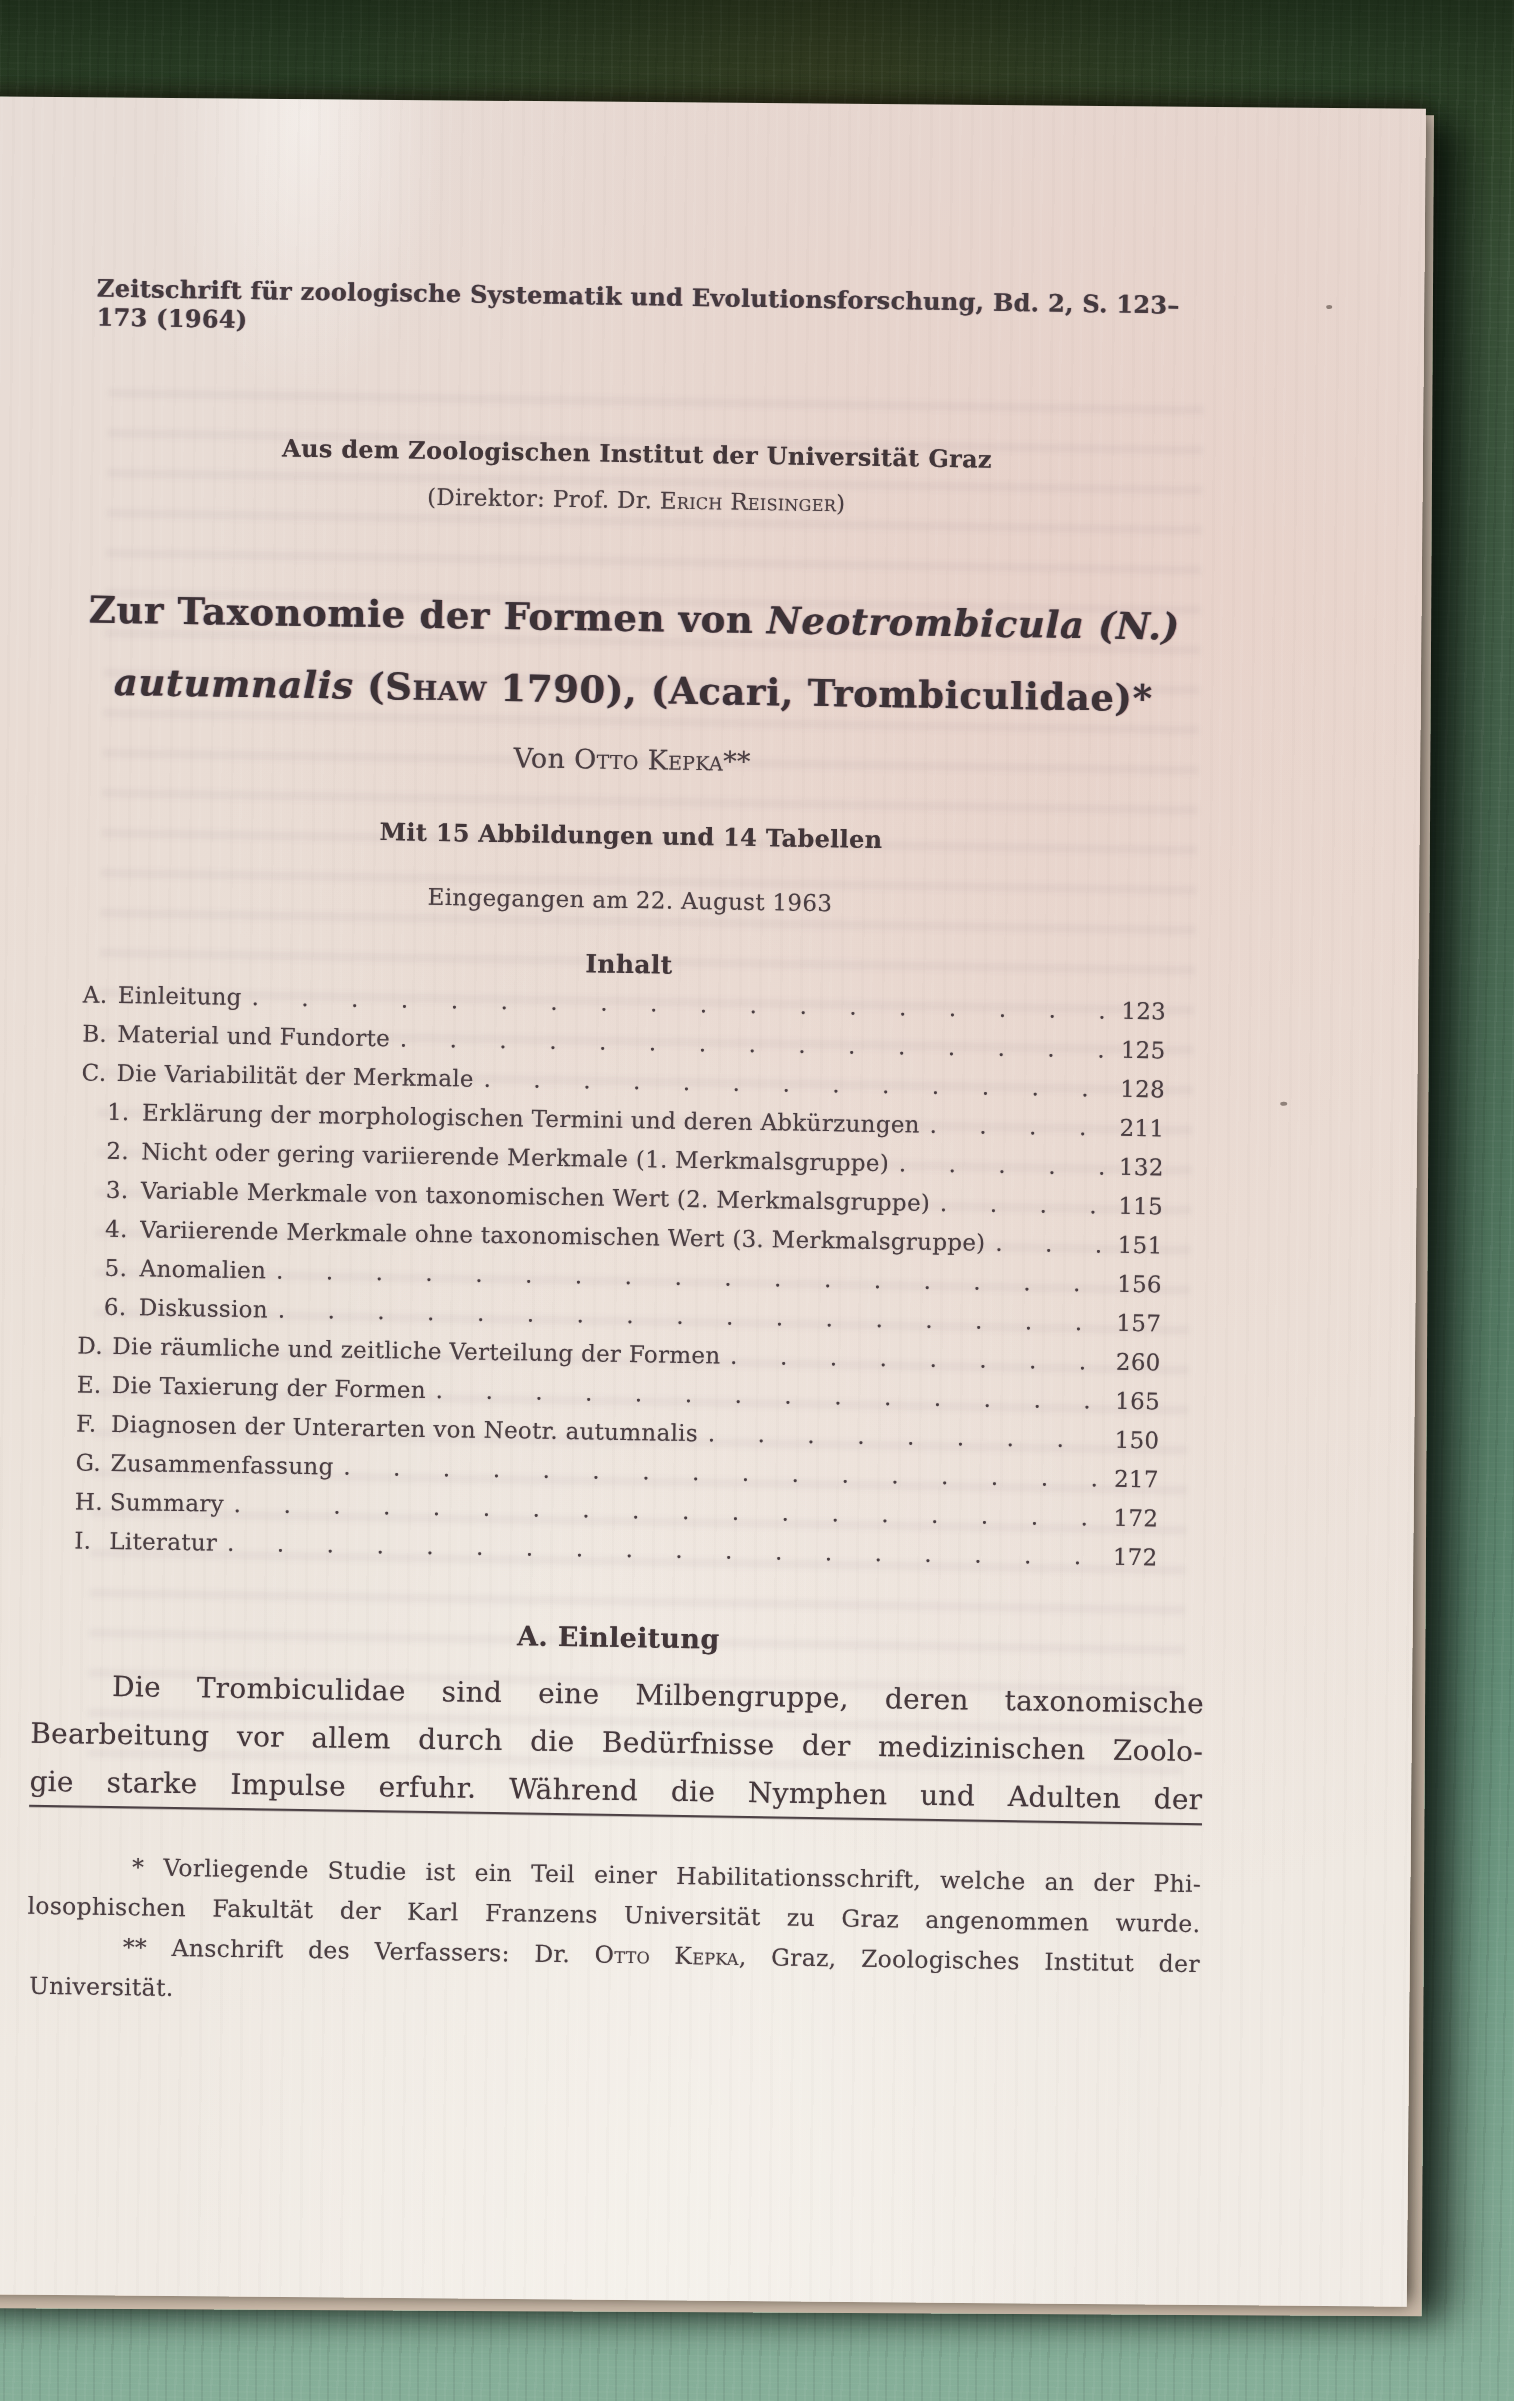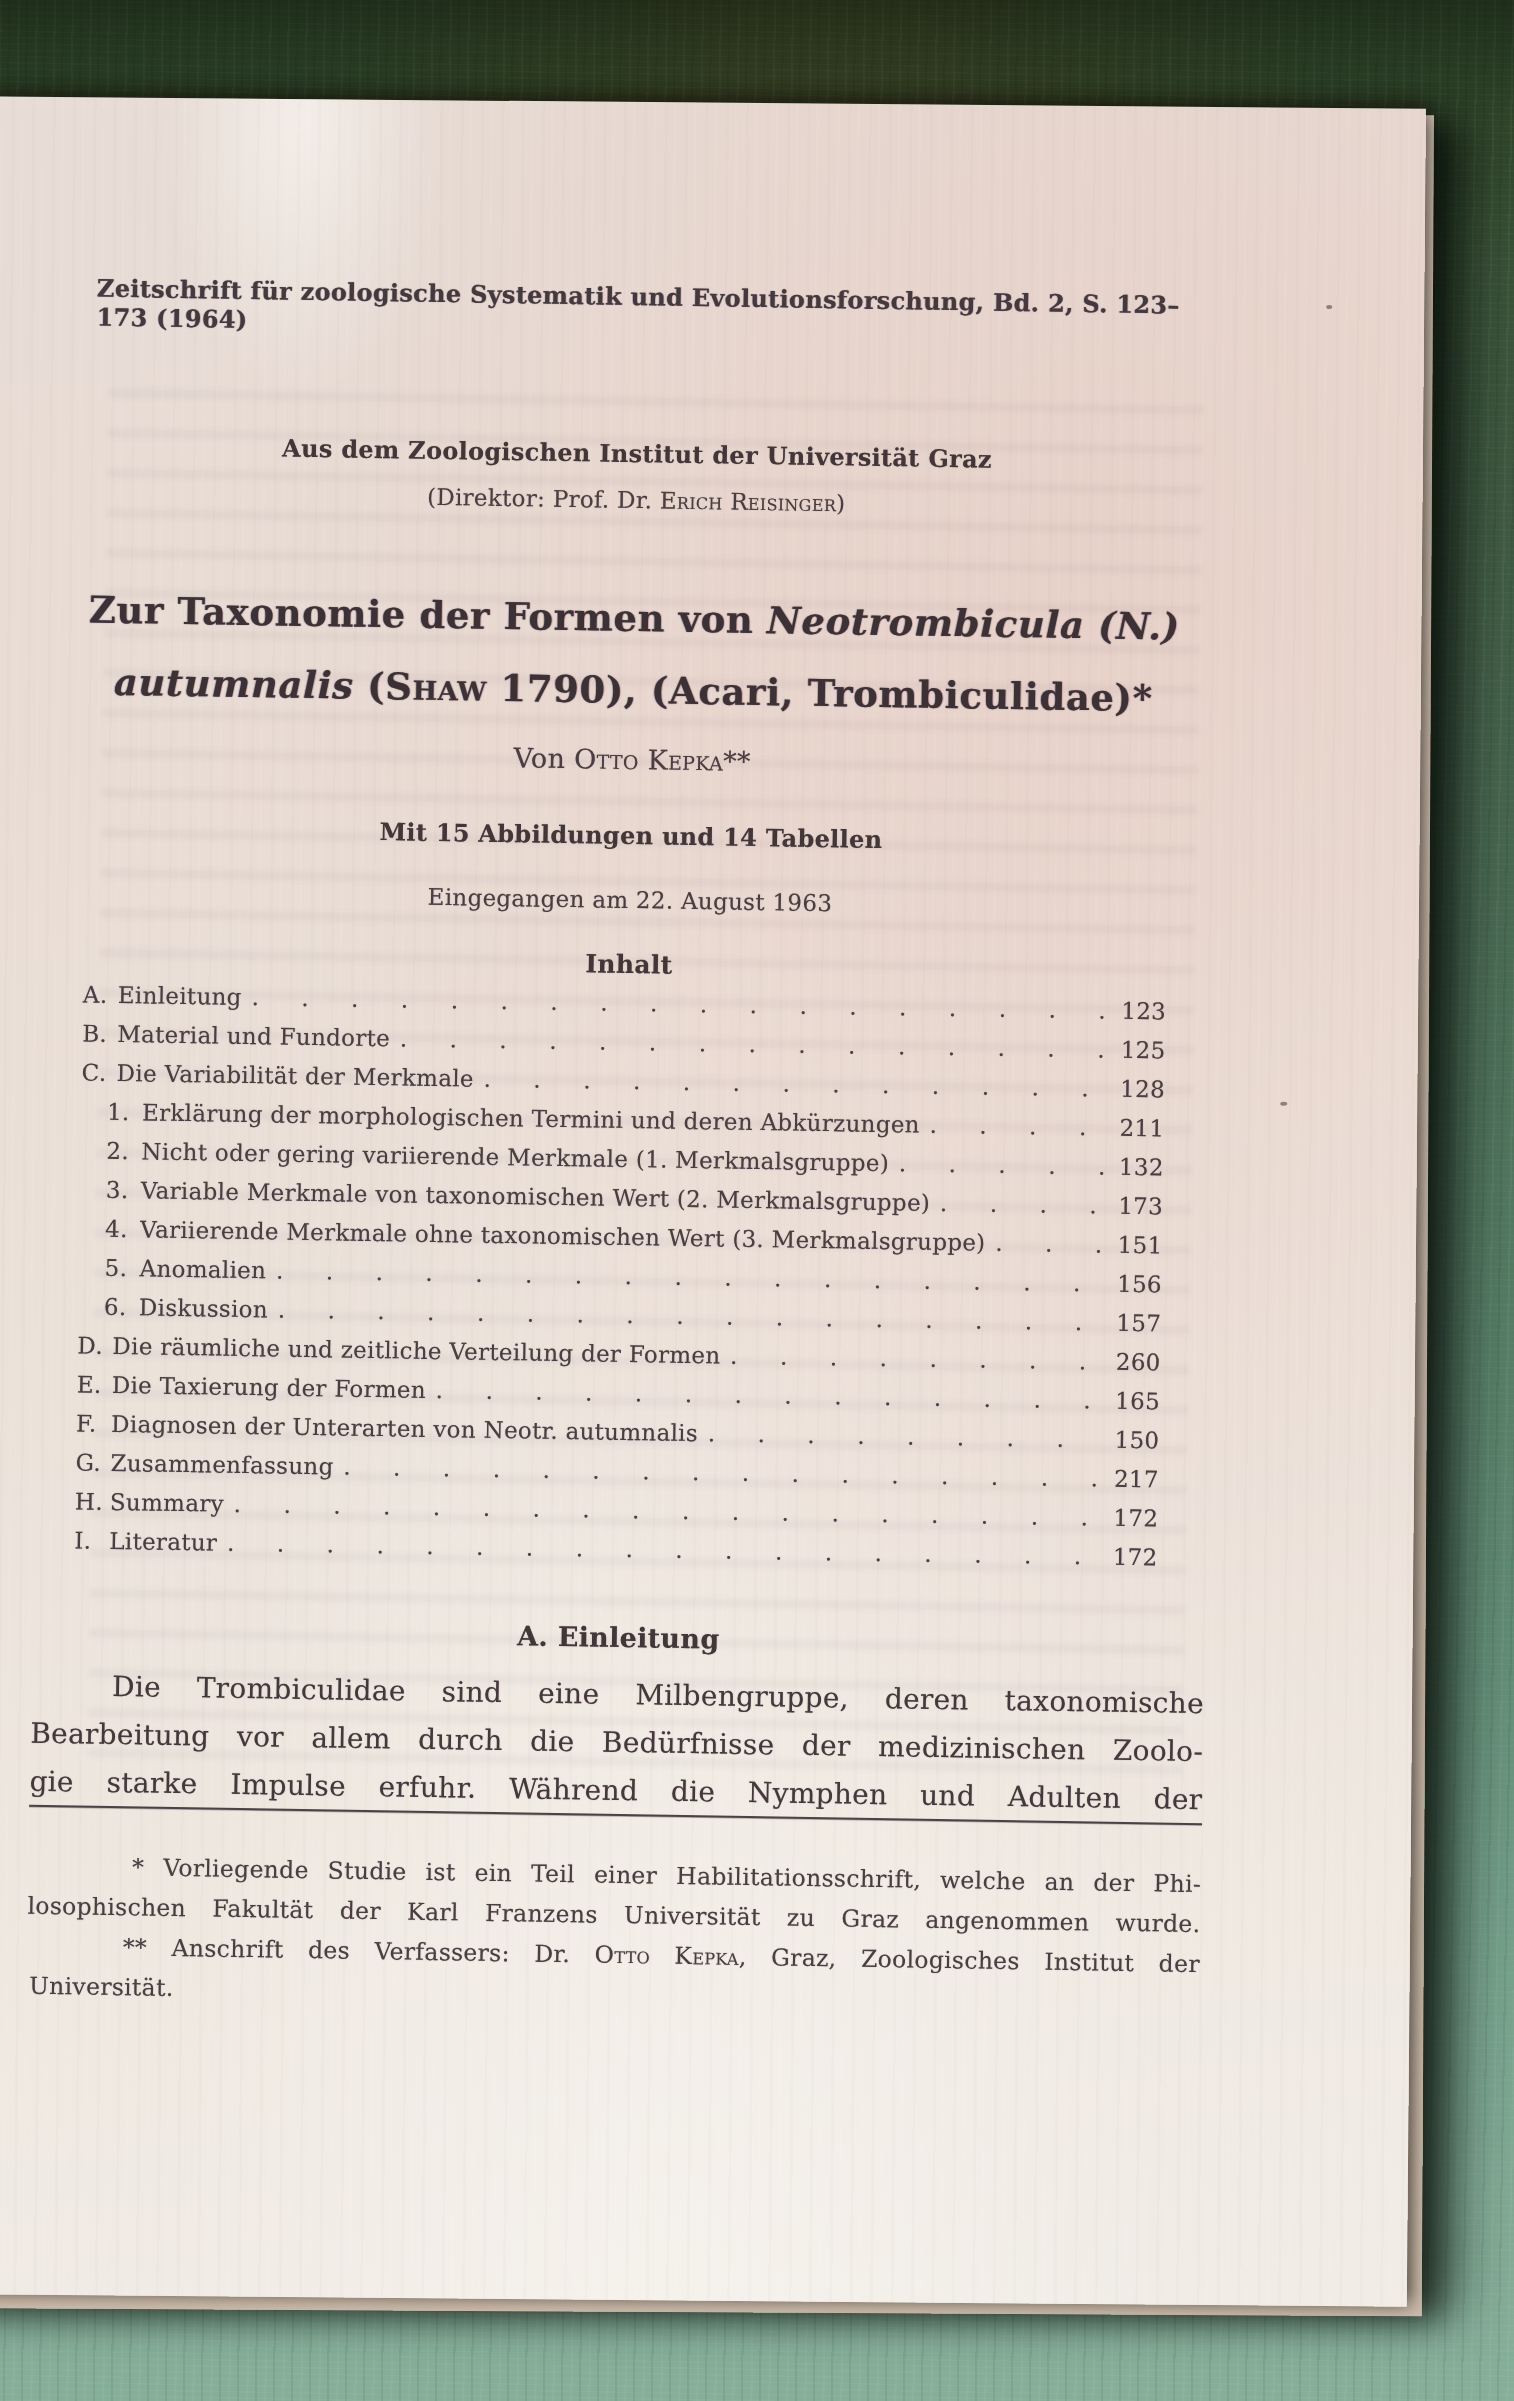--- a/index.html
+++ b/index.html
@@ -177,21 +177,21 @@
           <div class="toc-row lvl1">
             <span class="toc-id">2.</span>
             <span class="toc-label">Nicht oder gering variierende Merkmale (1. Merkmalsgruppe)</span>
             <span class="toc-dots"> . . . . . . . . . . . . . . . . . . . . . . . . . . . . . . . . . . . . . . . . . . . . . . . . . . . . . . . . . . . . . . . . . . . . . . . . . . . . . . . .</span>
             <span class="toc-page">132</span>
           </div>
           <div class="toc-row lvl1">
             <span class="toc-id">3.</span>
             <span class="toc-label">Variable Merkmale von taxonomischen Wert (2. Merkmalsgruppe)</span>
             <span class="toc-dots"> . . . . . . . . . . . . . . . . . . . . . . . . . . . . . . . . . . . . . . . . . . . . . . . . . . . . . . . . . . . . . . . . . . . . . . . . . . . . . . . .</span>
-            <span class="toc-page">173</span>
+            <span class="toc-page">115</span>
           </div>
           <div class="toc-row lvl1">
             <span class="toc-id">4.</span>
             <span class="toc-label">Variierende Merkmale ohne taxonomischen Wert (3. Merkmalsgruppe)</span>
             <span class="toc-dots"> . . . . . . . . . . . . . . . . . . . . . . . . . . . . . . . . . . . . . . . . . . . . . . . . . . . . . . . . . . . . . . . . . . . . . . . . . . . . . . . .</span>
             <span class="toc-page">151</span>
           </div>
           <div class="toc-row lvl1">
             <span class="toc-id">5.</span>
             <span class="toc-label">Anomalien</span>

